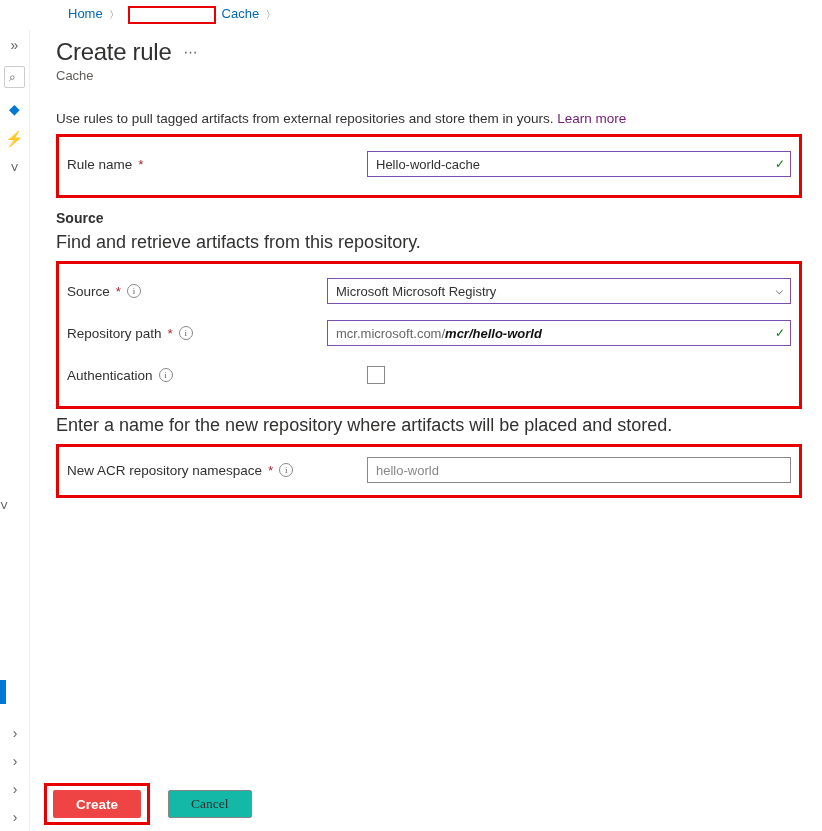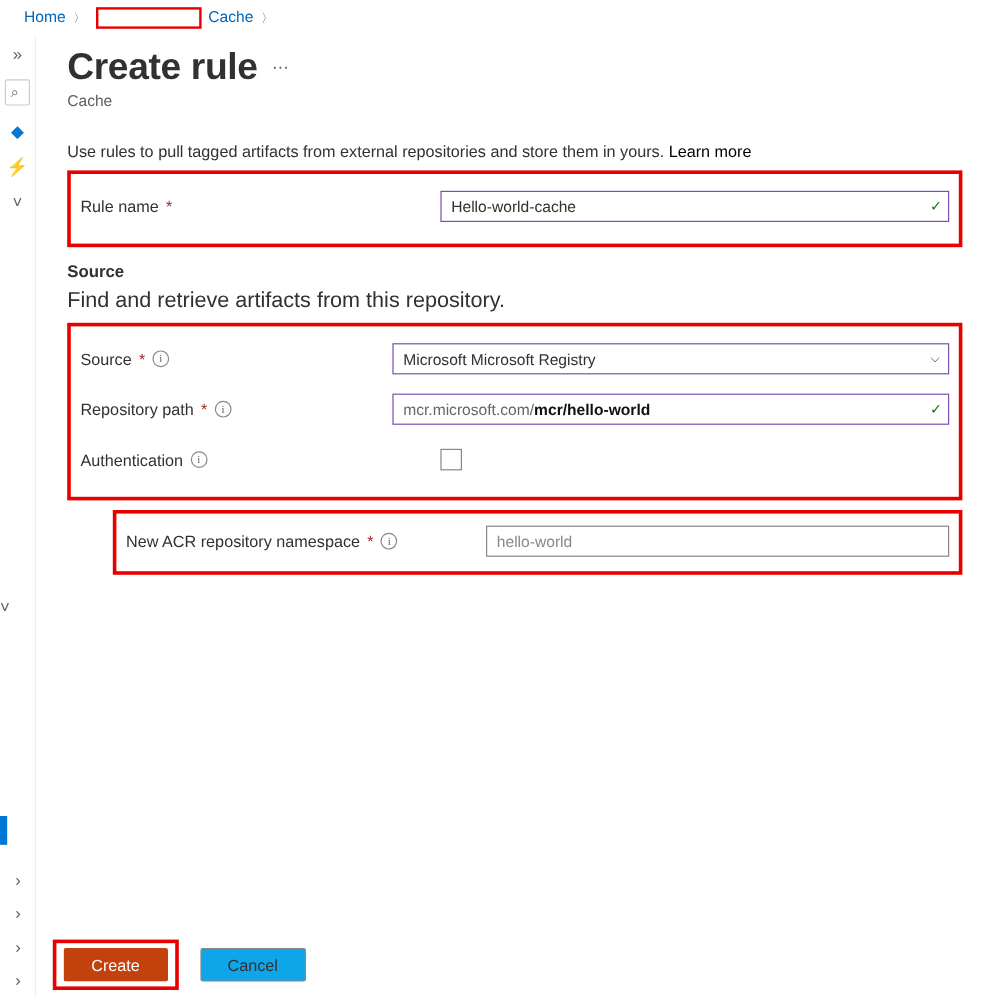--- a/index.html
+++ b/index.html
@@ -9,20 +9,21 @@
       color: #323130;
       background: #fff;
       width: 822px;
       height: 831px;
       position: relative;
       overflow: hidden;
     }
     .breadcrumb {
       padding: 6px 24px 4px 20px;
       font-size: 13px;
+      margin-left: 48px;
     }
     .breadcrumb a { color: #0067b8; text-decoration: none; }
     .breadcrumb .chev { color: #605e5c; margin: 0 3px; font-size: 10px; }
     .bc-redact {
       display: inline-block;
       width: 88px;
       height: 18px;
       border: 2px solid #e60000;
       vertical-align: middle;
       margin: 0 2px;
@@ -54,35 +55,35 @@
     .left-rail .cache-marker { position:absolute; left:0; top:462px; }
 
     .panel {
       position: absolute;
       left: 34px;
       top: 30px;
       right: 0;
       bottom: 0;
       padding: 8px 20px 0 22px;
     }
-    .page-title { font-size: 31px; font-weight: 700; letter-spacing: -0.3px; text-align: right; }
+    .page-title { font-size: 24px; font-weight: 400; letter-spacing: -0.3px; text-align: right; }
     .title-row { display:flex; align-items:center; gap:12px;}
     .title-dots { color:#605e5c; letter-spacing:1px; font-size:14px; }
     .subtitle { color:#605e5c; font-size: 13px; margin-top: 2px; }
 
     .intro { margin-top: 28px; font-size: 13.5px; color:#323130;}
-    .intro a { color: #000000; text-decoration: none; }
+    .intro a { color: #701a75; text-decoration: none; }
 
     .hl-box {
       border: 3px solid #e60000;
       padding: 10px 8px 14px 8px;
       margin-top: 8px;
       position: relative;
     }
-    .hl-tight { padding: 6px 8px 8px 8px; margin-left: 38px; }
+    .hl-tight { padding: 6px 8px 8px 8px; }
     .row {
       display: flex;
       align-items: center;
       min-height: 34px;
       margin-bottom: 8px;
     }
     .row:last-child{ margin-bottom:0;gap:40px;}
     .col-label { width: 260px; font-size: 13.5px; display:flex; align-items:center; gap:6px;}
     .req { color:#a4262c; }
     .info-icon {
@@ -107,36 +108,36 @@
     .input-wrap { position: relative; }
     .check-icon {
       position:absolute; right:6px; top:50%; transform: translateY(-50%);
       color:#107c10; font-size:12px;
     }
     .chev-down {
       position:absolute; right:8px; top:50%; transform: translateY(-50%);
       color:#323130; font-size:10px;
     }
     .repo-prefix { color:#666; }
-    .repo-suffix { font-weight:700; color:#111; }
+    .repo-suffix { font-weight:700; color:#111;font-style:italic; }
 
     .section-h { font-weight:600; font-size:14px; margin-top:12px; }
     .section-sub { font-size:18px; margin-top:6px; color:#323130;}
 
     .checkbox { width:18px; height:18px; border:1px solid #8a8886; background:#fff; }
 
     .footer {
       position:absolute; left:34px; bottom:0; right:0;
       padding: 6px 0 6px 10px;
       display:flex; align-items:center; gap:18px;
     }
     .footer-hl { border:3px solid #e60000; padding:4px 6px 4px 6px; display:inline-block;}
     .btn { height:28px; padding:0 22px; font-size:13.5px; cursor:pointer; border-radius:2px; border:1px solid transparent;}
-    .btn-primary { background:#c2410c; color:#fff; font-weight:400;}
-    .btn-secondary { background:#0ea5e9; color:#323130; border:1px solid #8a8886;}
+    .btn-primary { background:#ef4444; color:#fff; font-weight:700;}
+    .btn-secondary { background:#14b8a6; color:#323130; border:1px solid #8a8886;font-family:Liberation Serif, serif;}
   </style>
 </head>
 <body>
 
 <div class="breadcrumb">
   <a href="#">Home</a>
   <span class="chev">〉</span>
   <span class="bc-redact"></span>
   <a href="#">Cache</a>
   <span class="chev">〉</span>
@@ -234,20 +235,21 @@
       <div class="col-label">
         <span>Authentication</span>
         <span class="info-icon">i</span>
       </div>
       <div class="col-input">
         <div class="checkbox"></div>
       </div>
     </div>
   </div>
 
+  <div class="section-sub">Enter a name for the new repository where artifacts will be placed and stored.</div>
 
   <div class="hl-box hl-tight">
     <div class="row">
       <div class="col-label">
         <span>New ACR repository namespace</span> 
           <span class="req">*</span>
         <span class="info-icon">i</span>
       </div>
       <div class="col-input">
         <div class="input-wrap">

